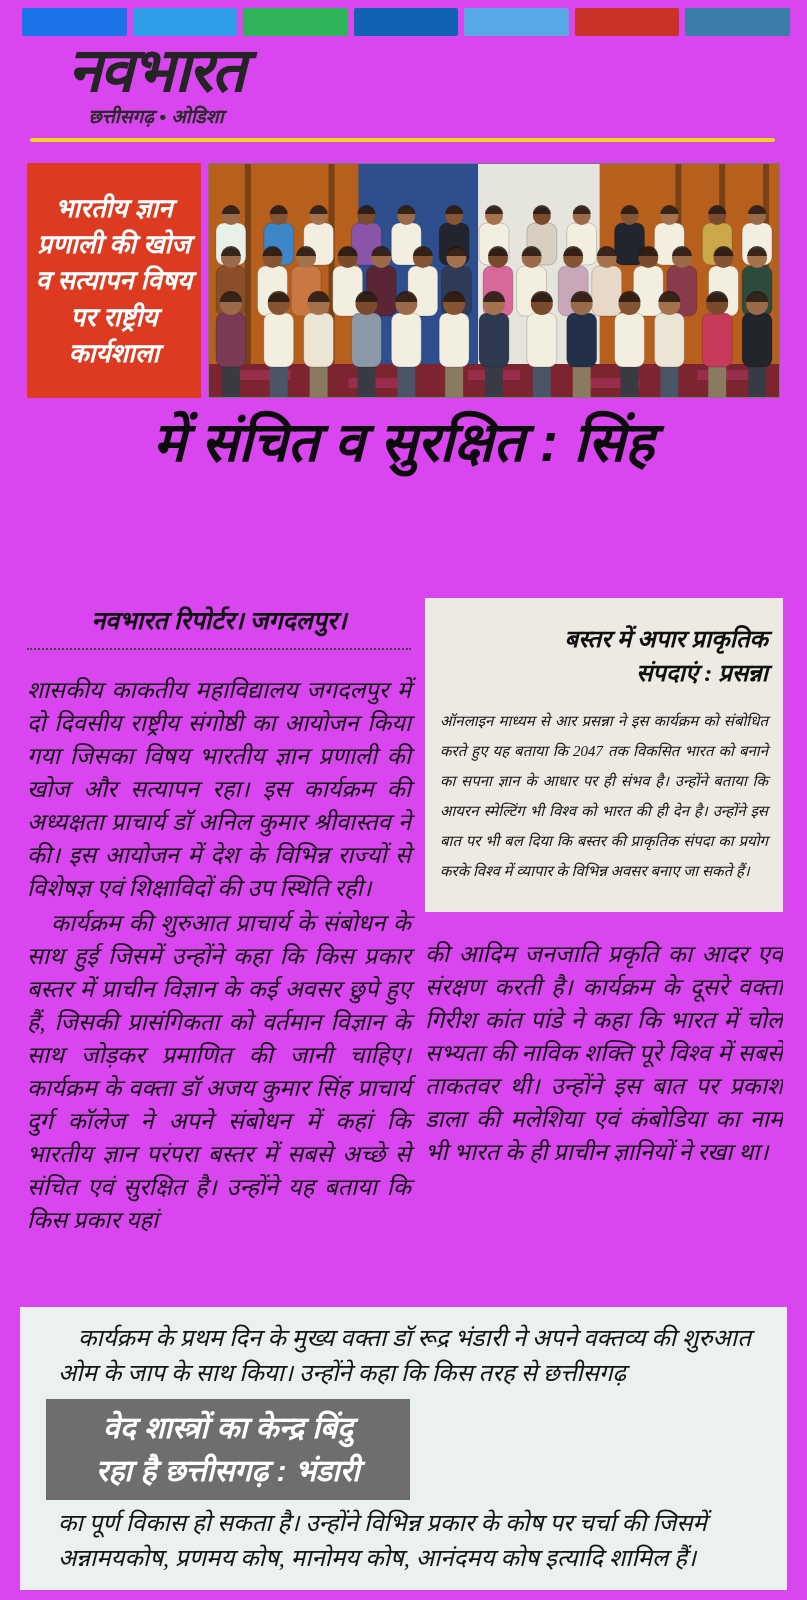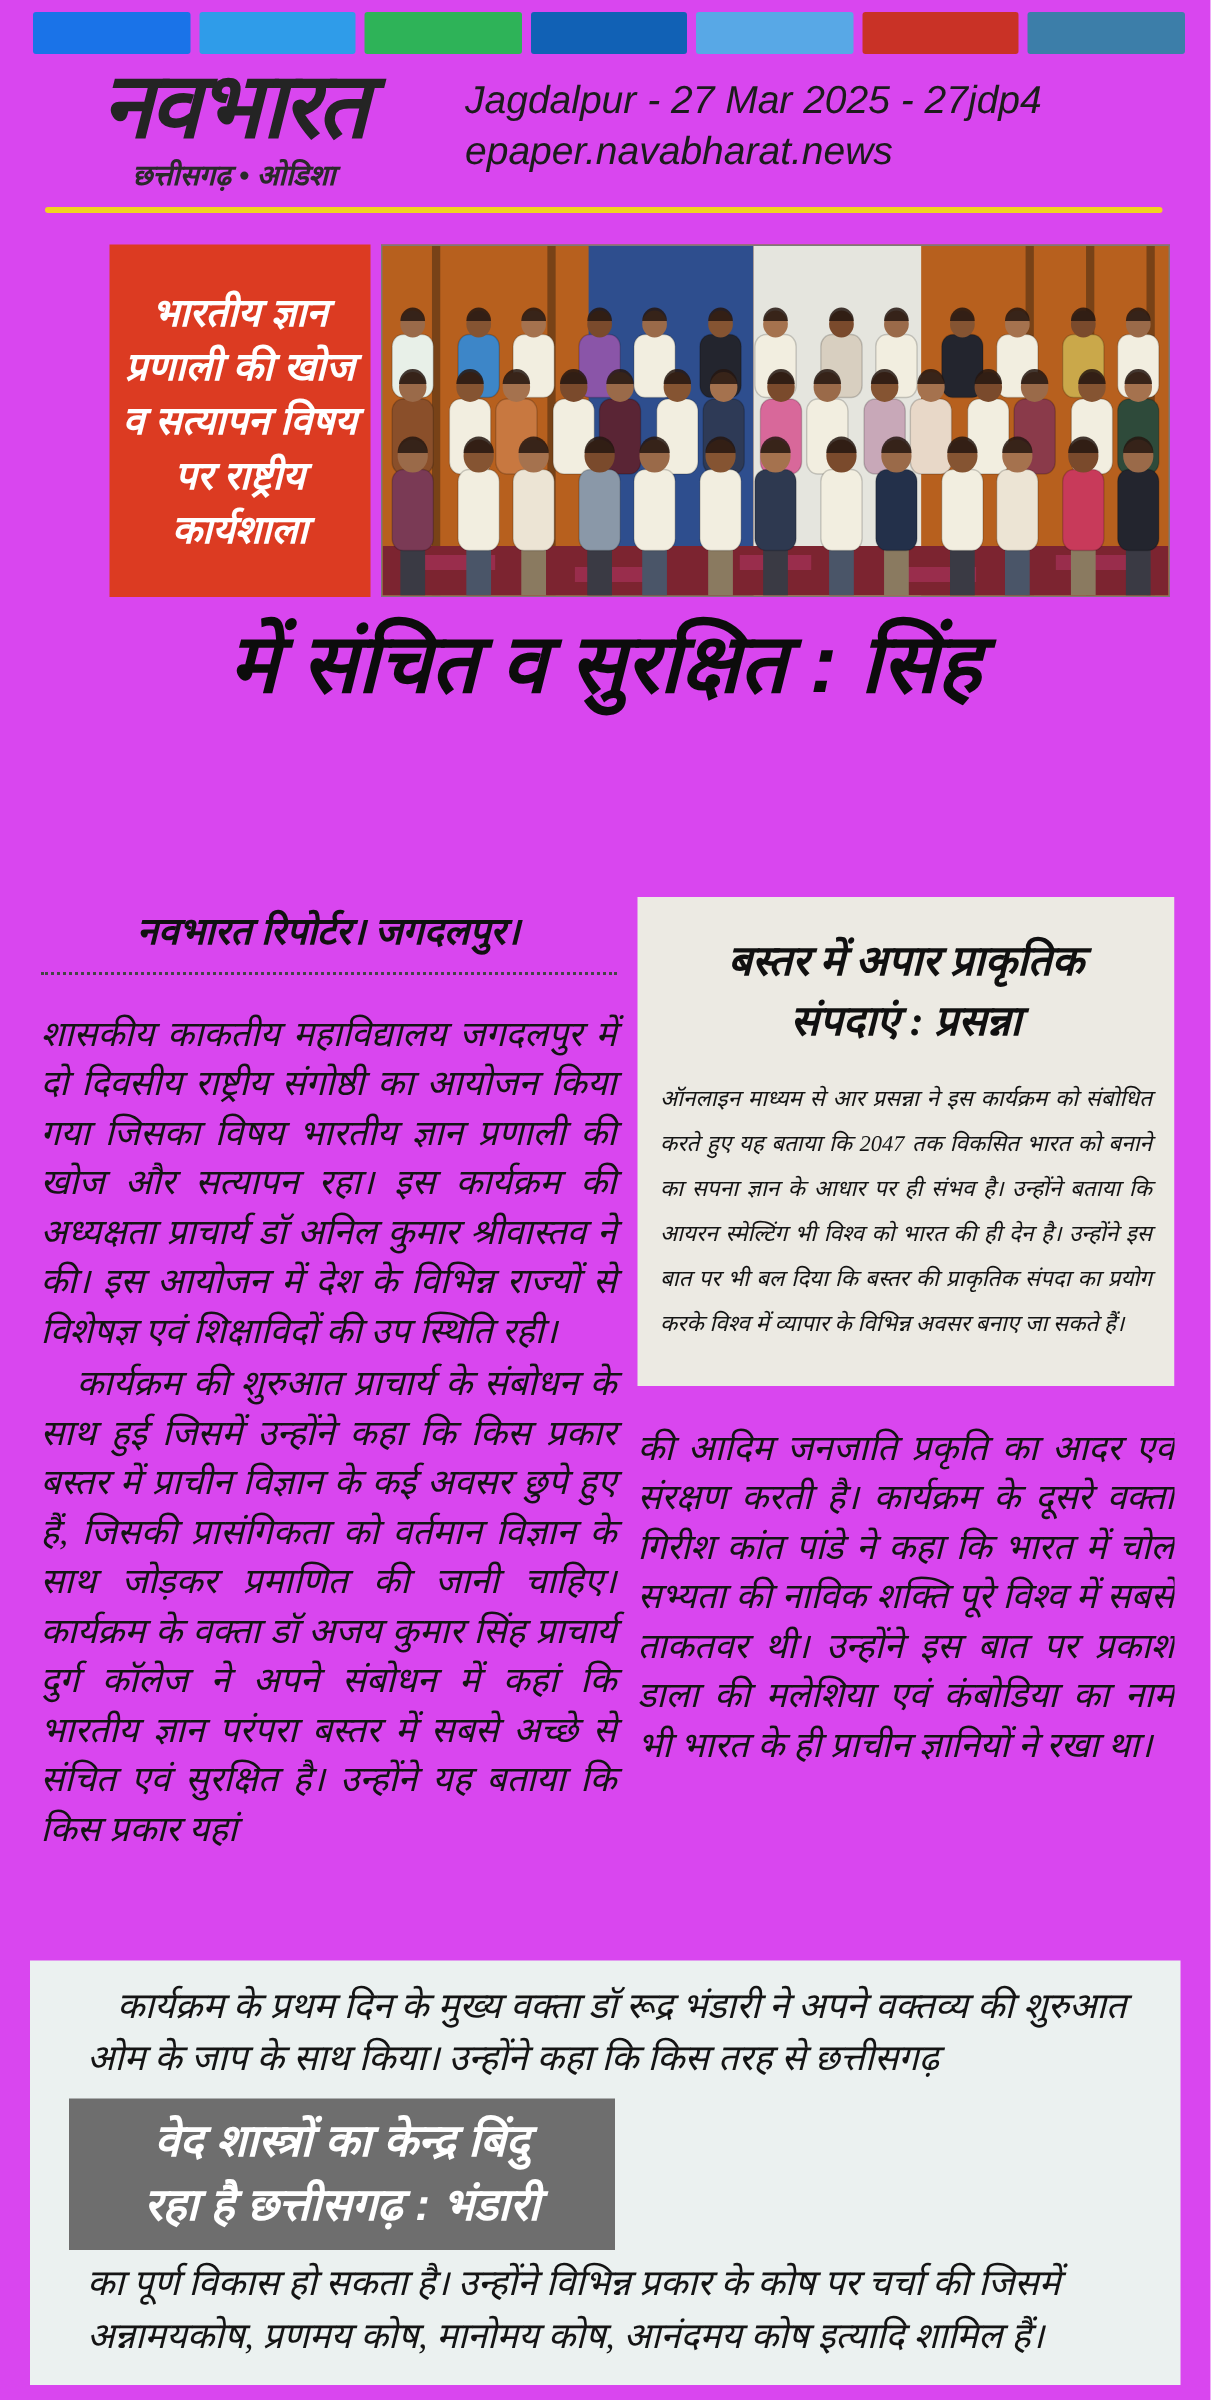--- a/index.html
+++ b/index.html
@@ -20,42 +20,42 @@
   .logo-title { font-size:61px; font-weight:800; letter-spacing:-2px; line-height:1.0; color:#242424; white-space:nowrap; }
   .logo-subtitle { font-size:19px; font-weight:700; color:#2a2a2a; margin-top:2px; }
   .edition-block { padding-top:10px; font-family:"Liberation Sans", sans-serif; font-size:26px; line-height:1.30; color:#1c1c1c; }
   .yellow-rule { position:absolute; top:138px; left:30px; right:32px; height:4px; background:#f2d41e; border-radius:2px; }
 
   
   .lead { position:absolute; top:163px; left:27px; right:27px; height:235px; display:flex; gap:7px; }
   .kicker {
     width:174px; background:#dc3b22; color:#ffffff; display:flex; align-items:center; justify-content:center;
     text-align:center; font-family:"Liberation Sans", sans-serif; font-weight:700; font-size:26px;
-    line-height:1.40; padding:8px 7px;margin-left:46px;
+    line-height:1.40; padding:8px 7px;
   }
   .photo { flex:1; border:1px solid #7a7a7a; background:#b7601e; overflow:hidden; }
   .photo svg { display:block; width:100%; height:100%; }
 
   
   .headline {
     position:absolute; top:403px; left:16px; right:16px; text-align:center;
     font-family:"Liberation Sans", sans-serif; font-weight:800; font-size:55px; line-height:1.42; color:#0c0c0c;
   }
 
   
   .columns { position:absolute; top:590px; left:27px; right:24px; height:715px; display:flex; gap:14px; overflow:hidden; }
   .col-left { width:384px; }
   .col-right { flex:1; }
   .byline { font-size:25px; font-weight:700; text-align:center; padding-top:12px; color:#111; }
   .dotted-rule { border-bottom:2px dotted #454545; margin:12px 0 24px 0; }
   .body-para { font-size:23.5px; line-height:33px; text-align:justify; }
   .body-para.indent { text-indent:24px; margin-top:2px; }
 
   .sidebar-box { background:#eceae3; padding:24px 15px 26px 15px; margin-top:8px; }
-  .sidebar-title { font-size:28px; font-weight:700; text-align:center; line-height:1.42; color:#101010; margin-bottom:16px; }
+  .sidebar-title { font-size:24px; font-weight:700; text-align:right; line-height:1.42; color:#101010; margin-bottom:16px; }
   .sidebar-body { font-size:15px; line-height:30px; text-align:justify; }
   .right-para { margin-top:26px; font-size:23.5px; line-height:33px; text-align:justify; }
 
   
   .bottom-band { position:absolute; top:1307px; left:20px; right:20px; height:283px; background:#ebf1f0; padding:14px 26px 10px 38px; }
   .bottom-intro { font-size:24px; line-height:35px; text-indent:20px; padding-right:10px; }
   .bottom-mid { display:flex; gap:8px; margin-top:8px; align-items:flex-start; }
   .highlight-box {
     flex-shrink:0; width:364px; margin-left:-12px; background:#6e6e6e; color:#ffffff; text-align:center;
     font-family:"Liberation Sans", sans-serif; font-weight:700; font-size:30px; line-height:1.42; padding:8px 4px;
@@ -75,24 +75,20 @@
       <div class="seg" style="background: rgb(17, 97, 181);"></div>
       <div class="seg" style="background: rgb(88, 168, 230);"></div>
       <div class="seg" style="background: rgb(201, 50, 38);"></div>
       <div class="seg" style="background: rgb(60, 126, 169);"></div>
     </div>
 
   <div class="masthead">
     <div class="logo-block">
       <div class="logo-title">नवभारत</div>
       <div class="logo-subtitle">छत्तीसगढ़ • ओडिशा</div>
-    </div>
-    <div class="edition-block">
-      <div>Jagdalpur - 27 Mar 2025 - 27jdp4</div>
-      <div>epaper.navabharat.news</div>
     </div>
   </div>
   <div class="yellow-rule" style="background: rgb(242, 212, 30);"></div>
 
   <div class="lead">
     <div class="kicker" style="background: rgb(220, 59, 34);">भारतीय ज्ञान प्रणाली की खोज व सत्यापन विषय पर राष्ट्रीय कार्यशाला</div>
     <div class="photo">
       <svg id="photo-svg" viewBox="0 0 572 233" preserveAspectRatio="none">
           <rect x="0" y="0" width="572" height="233" fill="#b7601e"></rect>
           <rect x="36" y="0" width="6" height="233" fill="#3a2410" opacity="0.5"></rect>

